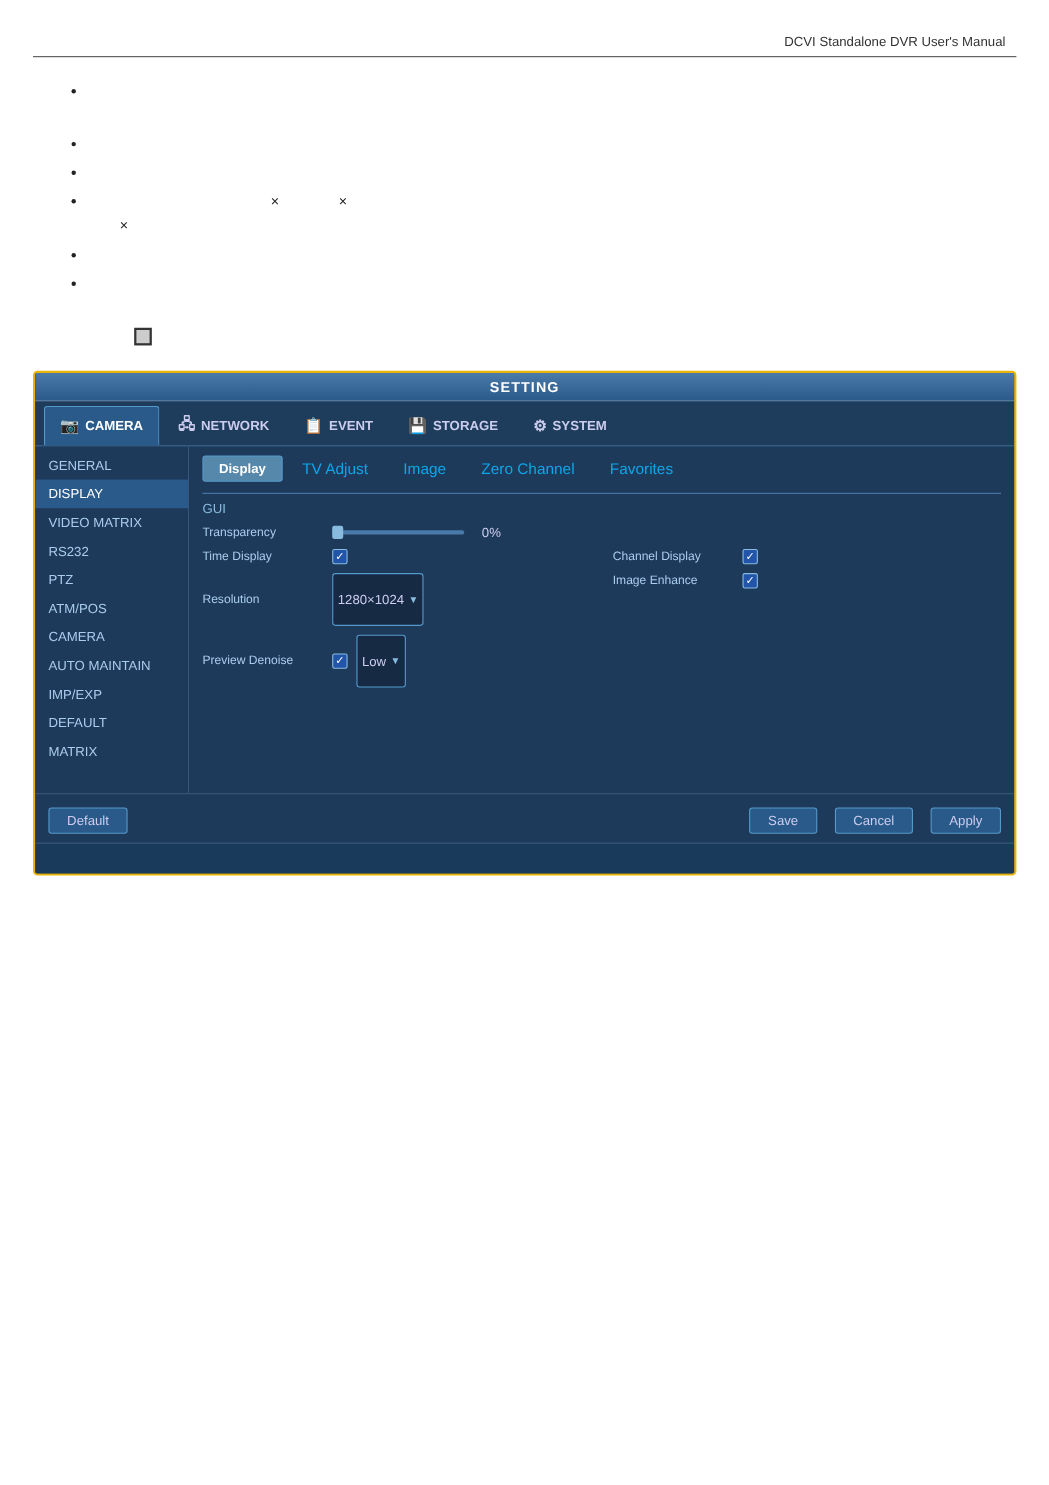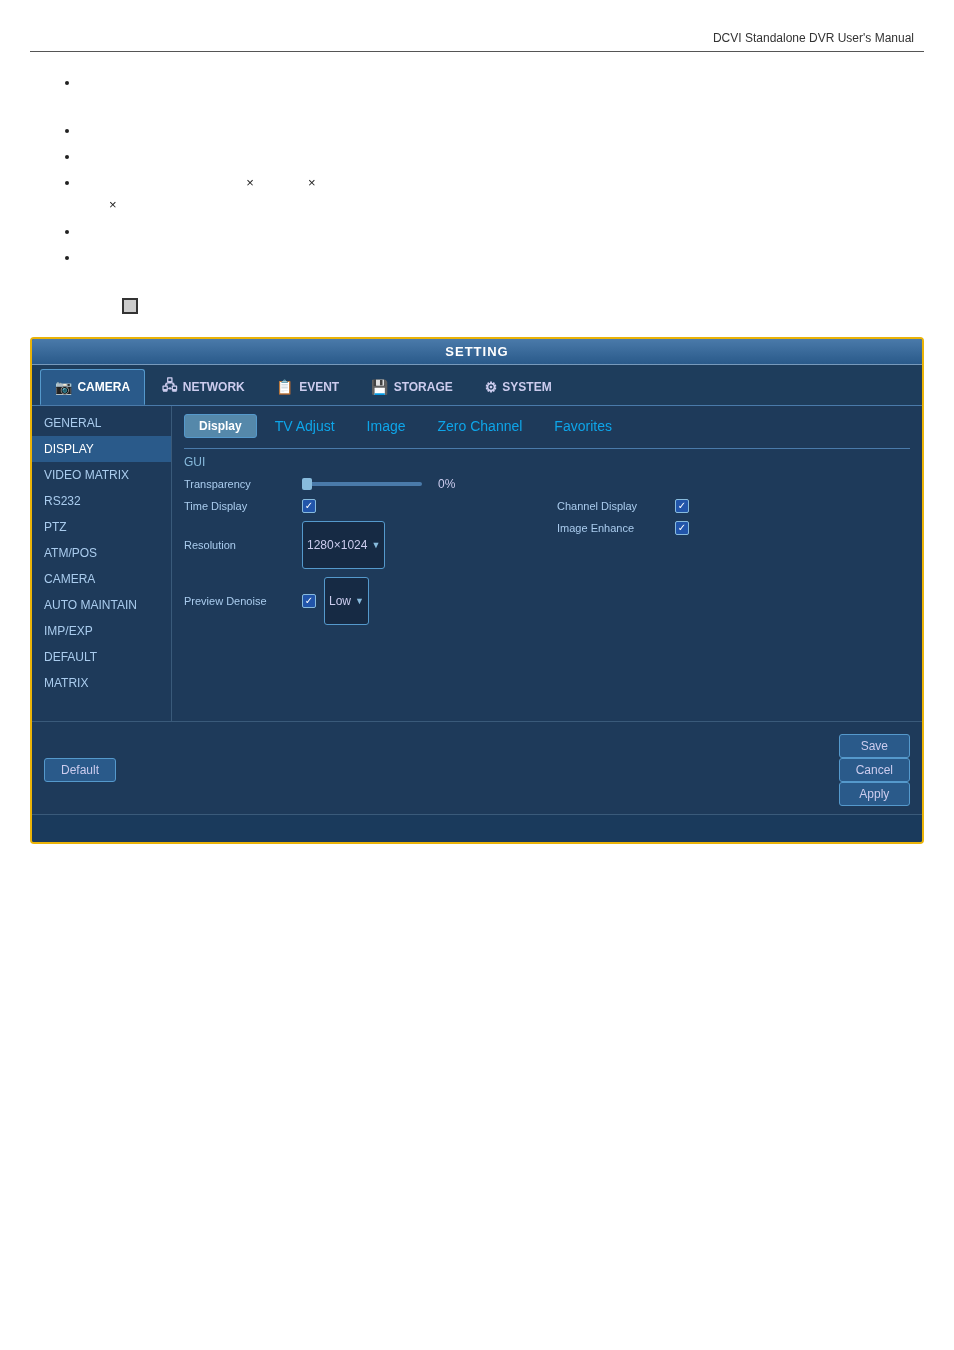--- a/index.html
+++ b/index.html
@@ -256,21 +256,21 @@
     }
     .btn {
       padding: 4px 16px;
       border-radius: 3px;
       border: 1px solid #5599cc;
       background: #2a5a8a;
       color: #cce;
       font-size: 12px;
       cursor: pointer;
     }
-    .btn-group { display: flex; gap: 0; flex-direction: column; }
+    .btn-group { display: flex; gap: 16px; }
 
     
     .status-bar {
       background: #1a3a5c;
       height: 28px;
       border-top: 1px solid #3a5a7a;
     }
   </style>
 </head>
 <body>

